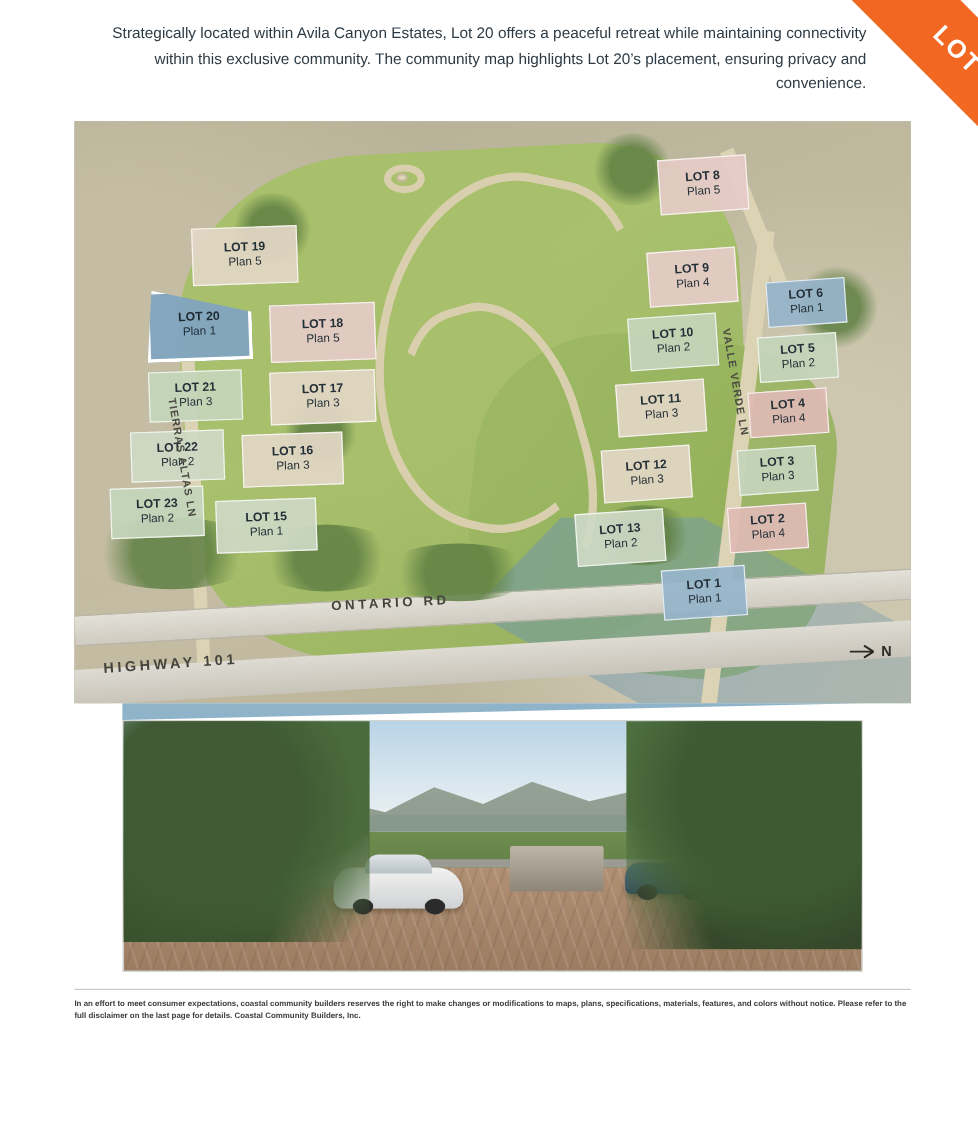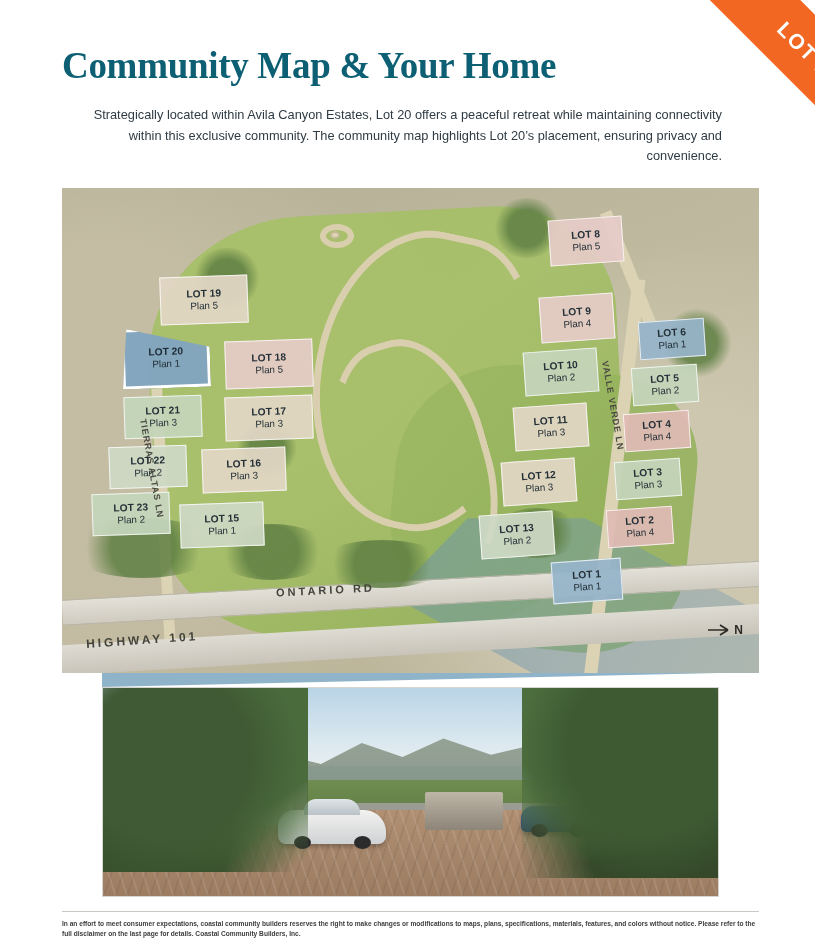--- a/index.html
+++ b/index.html
@@ -329,21 +329,20 @@
 <body>
 
 <div class="ribbon-wrap">
   <div class="ribbon">
     <span>LOT 20</span>
   </div>
 </div>
 
 <div class="page">
 
-  <h1 class="title">Community Map &amp; Your Home</h1>
   <p class="intro">Strategically located within Avila Canyon Estates, Lot 20 offers a peaceful retreat while maintaining connectivity within this exclusive community. The community map highlights Lot 20’s placement, ensuring privacy and convenience.</p>
 
   <div class="map">
     <div class="map-bg"></div>
     <div class="grass"></div>
     <div class="grass2"></div>
 
     <div class="creek"></div>
 
     <div class="road-curve"></div>

